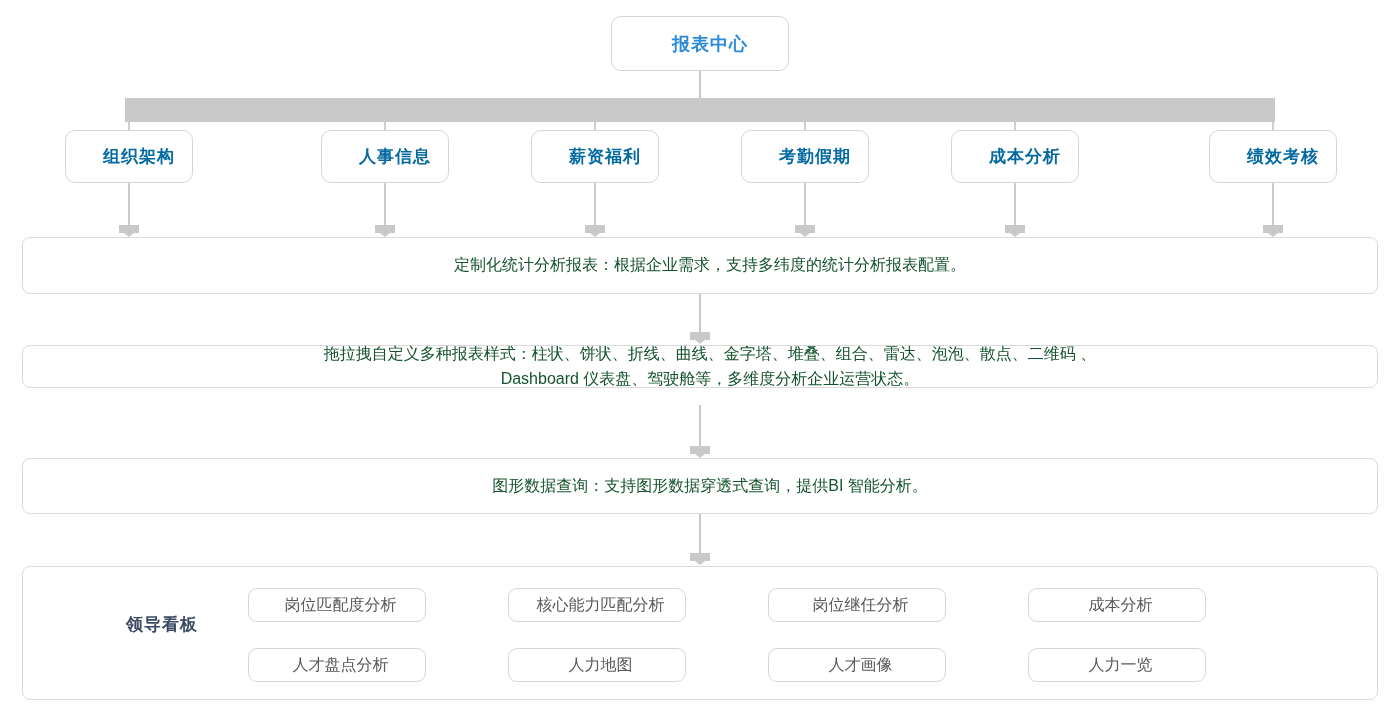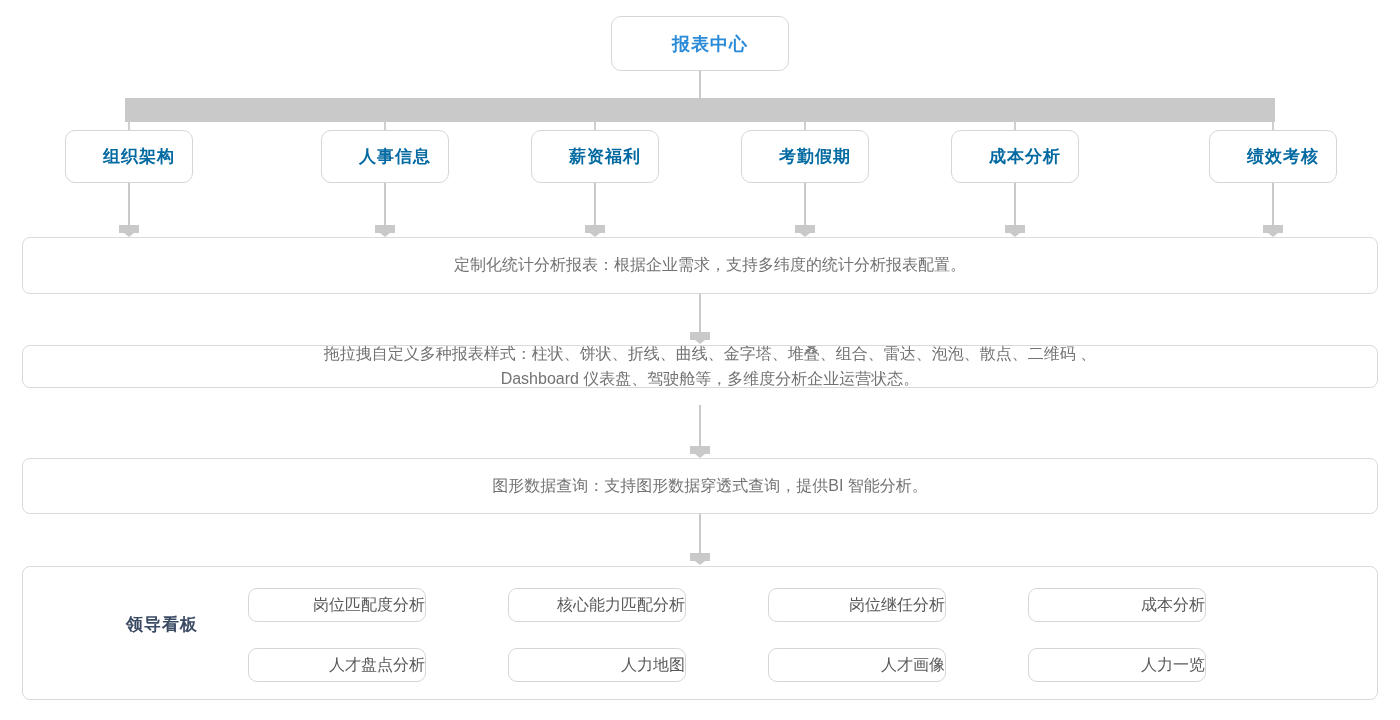--- a/index.html
+++ b/index.html
@@ -35,21 +35,21 @@
     border-radius: 10px;
     color: #0369a1;
     font-size: 17px;
     font-weight: bold;
     letter-spacing: 1px;
   }
   .feature-box {
     left: 22px; width: 1356px;
     border-radius: 8px;
     border-color: #dadada;
-    color: #737373;
+    color: #14532d;
     font-size: 16px;
     flex-direction: column;
     line-height: 1.55;
   }
   .panel-box {
     left: 22px; top: 566px; width: 1356px; height: 134px;
     border-radius: 8px;
     border-color: #dadada;
   }
   .panel-label {
@@ -63,21 +63,21 @@
   }
   .chip {
     position: absolute;
     width: 178px; height: 34px;
     background: #ffffff;
     border: 1px solid #d6d6d6;
     border-radius: 9px;
     box-sizing: border-box;
     display: flex;
     align-items: center;
-    justify-content: flex-end;
+    justify-content: center;
     color: #595959;
     font-size: 16px;
     padding-left: 7px;
   }
   .vline { position: absolute; width: 2px; background: #c9c9c9; }
   .hbar  { position: absolute; left: 125px; top: 98px; width: 1150px; height: 24px; background: #c9c9c9; }
   .vstub { position: absolute; width: 2px; top: 122px; height: 8px; background: #cfcfcf; }
   .afoot { position: absolute; width: 20px; height: 8px; background: #c9c9c9; }
   .atip  {
     position: absolute; width: 0; height: 0;

